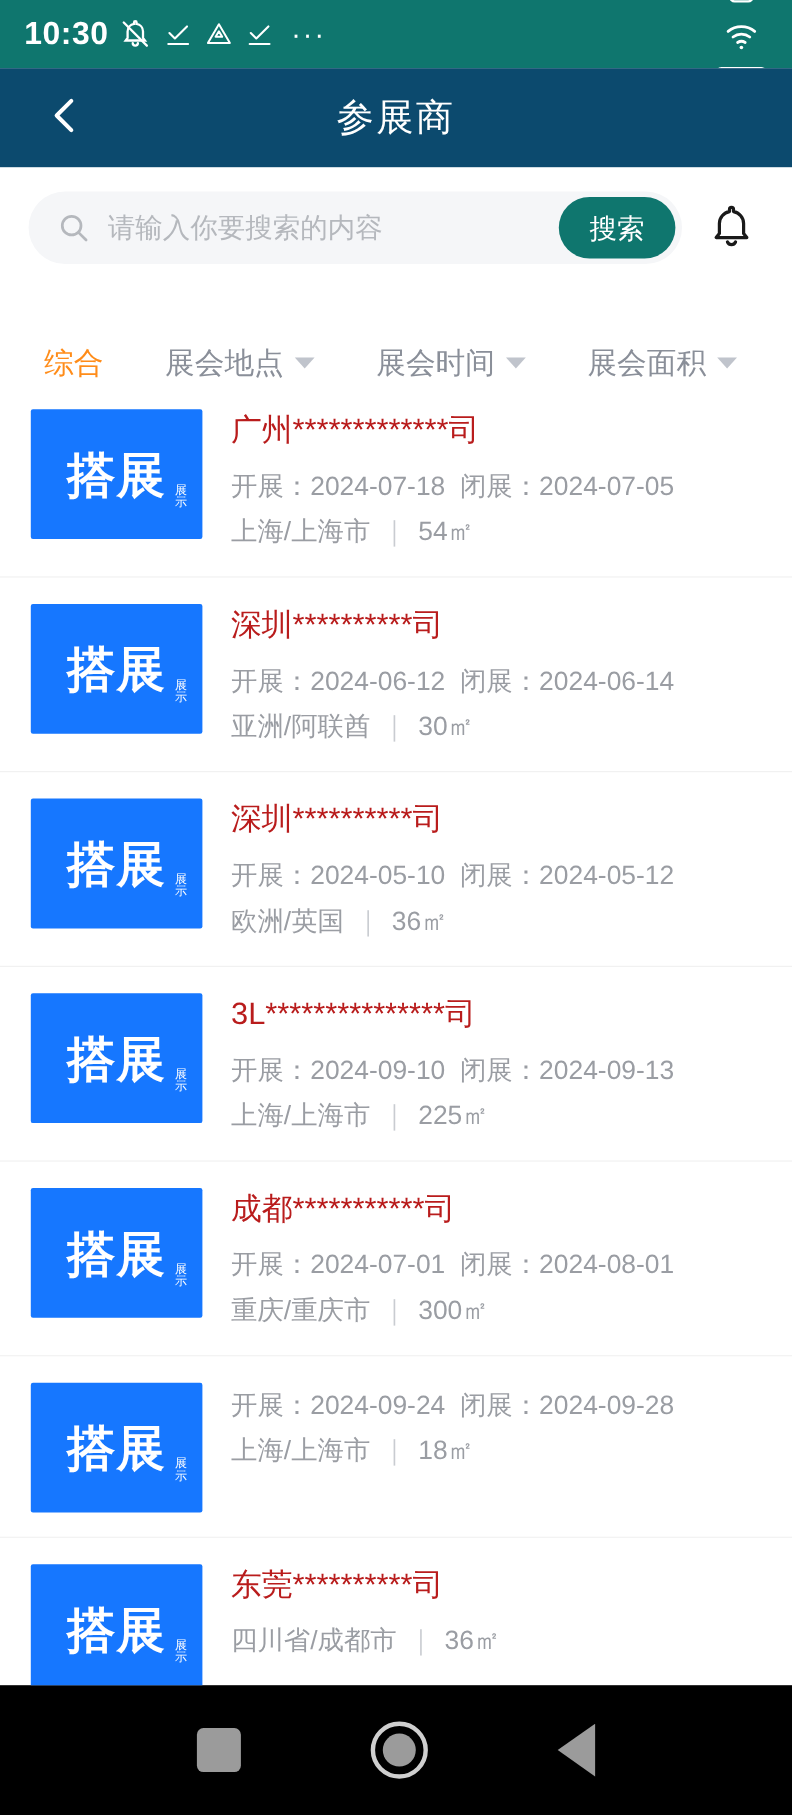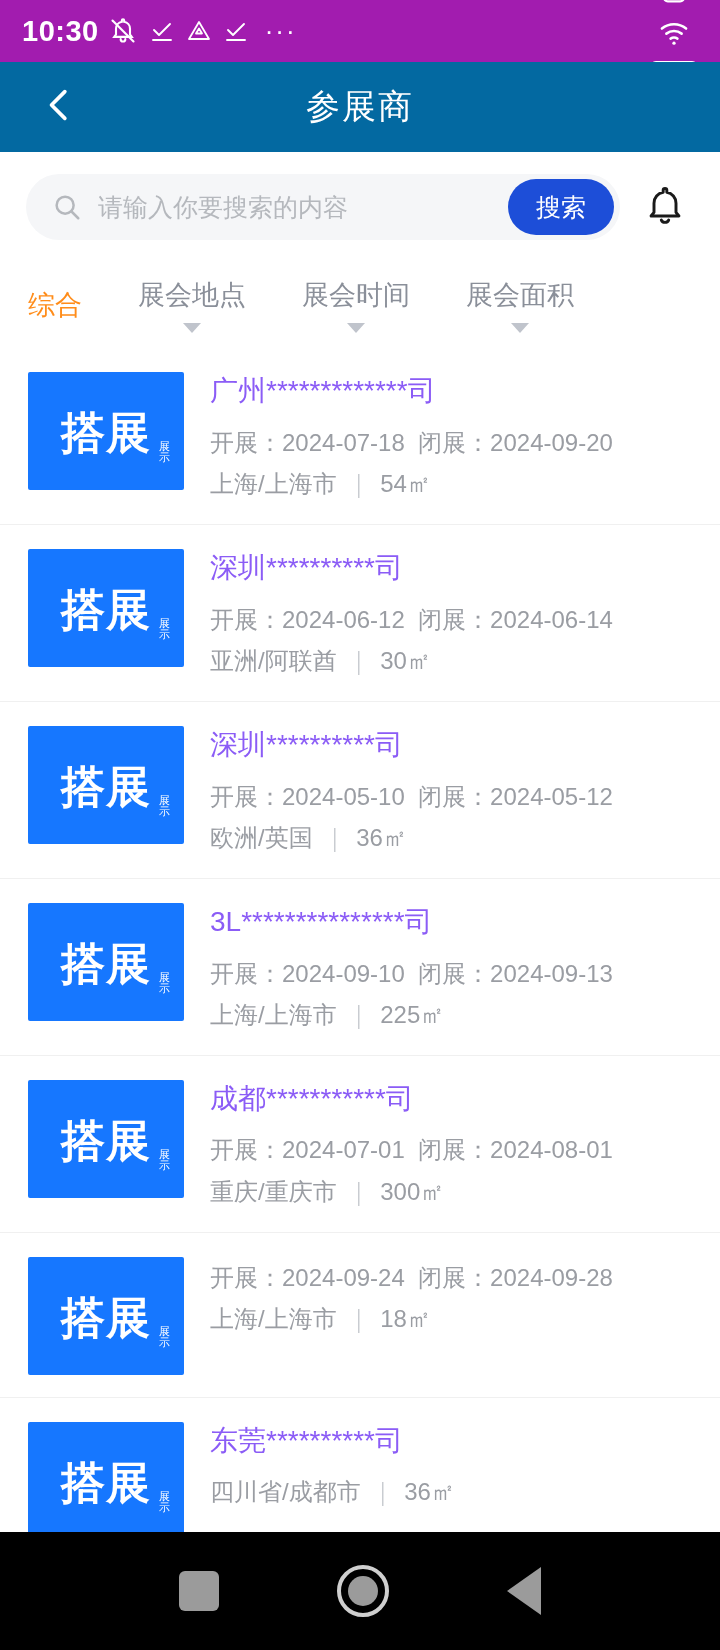--- a/index.html
+++ b/index.html
@@ -5,42 +5,42 @@
   * { margin:0; padding:0; box-sizing:border-box; }
   html, body {
     width:720px; height:1650px;
     font-family:"Liberation Sans","DejaVu Sans",sans-serif;
     background:#ffffff; overflow:hidden;
   }
   #app { width:720px; height:1650px; position:relative; display:flex; flex-direction:column; }
 
   
   .statusbar {
-    height:62px; background:#a21caf; color:#fff;
+    height:62px; background:#0f766e; color:#fff;
     display:flex; align-items:center; padding:2px 22px;
     flex:0 0 auto;
   }
   .sb-time { font-size:29px; font-weight:600; letter-spacing:.5px; }
   .sb-left-icons { display:flex; align-items:center; gap:13px; margin-left:10px; }
   .sb-right { margin-left:auto; display:flex; align-items:center; gap:14px;flex-direction:column; }
   .sb-icon { display:flex; align-items:center; justify-content:center; }
   .sb-dots { font-size:26px; letter-spacing:2px; line-height:1; margin-left:4px; }
   .batt {
     border:2.5px solid #fff; border-radius:6px; width:48px; height:26px;
     display:flex; align-items:center; justify-content:center;
     font-size:17px; font-weight:600; position:relative;
   }
   .batt::after {
     content:""; position:absolute; right:-6px; top:8px;
     width:3px; height:10px; background:#fff; border-radius:0 2px 2px 0;
   }
 
   
   .titlebar {
-    height:90px; background:#0369a1; color:#fff;
+    height:90px; background:#0c4a6e; color:#fff;
     display:flex; align-items:center; position:relative;
     flex:0 0 auto;
   }
   .back-btn {
     width:90px; height:90px; display:flex; align-items:center; justify-content:center;
     margin-left:14px; cursor:pointer;
   }
   .page-title {
     position:absolute; left:0; right:0; text-align:center;
     font-size:34px; font-weight:500; letter-spacing:2px;
@@ -59,37 +59,37 @@
   }
   .search-icon { flex:0 0 auto; display:flex; align-items:center; }
   .search-input {
     flex:1; border:0; outline:0; background:transparent;
     font-size:25px; color:#333; padding-left:16px;
     font-family:"Liberation Sans","DejaVu Sans",sans-serif;
   }
   .search-input::placeholder { color:#b5b8bd; }
   .search-btn {
     flex:0 0 auto; height:56px; padding:0 28px; border-radius:28px;
-    background:#1d4ed8; color:#fff; font-size:25px; border:0; cursor:pointer;
+    background:#0f766e; color:#fff; font-size:25px; border:0; cursor:pointer;
     display:flex; align-items:center; justify-content:center;
     font-family:"Liberation Sans","DejaVu Sans",sans-serif;
   }
   .bell-btn { width:58px; display:flex; align-items:center; justify-content:center; cursor:pointer; }
 
   
   .filters {
     flex:0 0 auto;
-    height:86px; display:flex; align-items:center; padding:0 28px; background:#fff;
+    height:86px; display:flex; align-items:flex-end; padding:0 40px; background:#fff;
   }
   .filter {
     display:flex; align-items:center; gap:10px; font-size:27px; color:#8a8f99;
     cursor:pointer; white-space:nowrap;
   }
   .filter.active { color:#ff8c19; }
-  .filter + .filter { margin-left:56px;flex-direction:column; }
+  .filter + .filter { margin-left:56px; }
   .caret {
     width:0; height:0; border-left:9px solid transparent; border-right:9px solid transparent;
     border-top:10px solid #c0c4cc;
   }
 
   
   .list { flex:1 1 auto; background:#fff; overflow:hidden; }
   .card {
     display:flex; padding:24px 28px 22px 28px; gap:26px;
     border-bottom:1px solid #f0f0f0; align-items:flex-start;
@@ -104,21 +104,21 @@
     font-family:"DejaVu Sans","Liberation Sans",sans-serif; line-height:1;
     position:relative; top:2px;
   }
   .thumb-sub {
     position:absolute; right:14px; bottom:26px;
     color:#fff; font-size:11px; line-height:1.05; text-align:center;
     letter-spacing:0;
   }
   .card-body { flex:1 1 auto; min-width:0; padding-top:2px; }
   .card-title {
-    font-size:28px; color:#8b5cf6; line-height:1.2; margin-bottom:16px;
+    font-size:28px; color:#b91c1c; line-height:1.2; margin-bottom:16px;
     white-space:nowrap; overflow:hidden;
   }
   .card-dates, .card-loc {
     font-size:24px; color:#9a9da3; line-height:1.55; white-space:nowrap;
   }
   .card-dates { margin-bottom:4px; }
   .sep { padding:0 10px; color:#c9ccd1; }
 
   
   .navbar {
@@ -245,21 +245,21 @@
   </div>
 
   <div class="list" id="exhibitor-list">
       <div class="card">
         <div class="thumb">
           <span class="thumb-text">搭展</span>
           <span class="thumb-sub">展<br>示</span>
         </div>
         <div class="card-body">
           <div class="card-title">广州*************司</div>
-          <div class="card-dates"><span>开展：</span><span>2024-07-18</span>&nbsp;&nbsp;<span>闭展：</span><span>2024-09-20</span></div>
+          <div class="card-dates"><span>开展：</span><span>2024-07-18</span>&nbsp;&nbsp;<span>闭展：</span><span>2024-07-05</span></div>
           <div class="card-loc"><span>上海/上海市</span><span class="sep">｜</span><span>54</span><span>㎡</span></div>
         </div>
       </div>
       <div class="card">
         <div class="thumb">
           <span class="thumb-text">搭展</span>
           <span class="thumb-sub">展<br>示</span>
         </div>
         <div class="card-body">
           <div class="card-title">深圳**********司</div>

